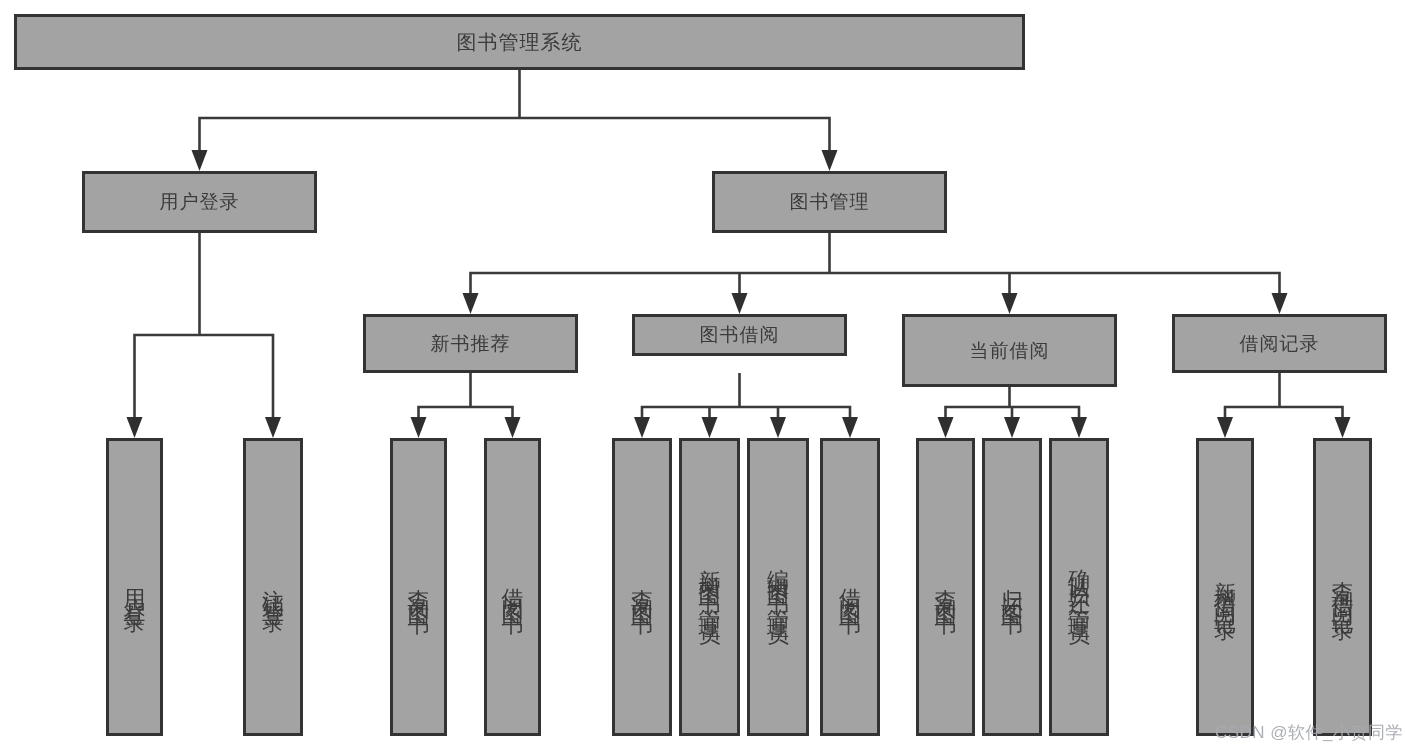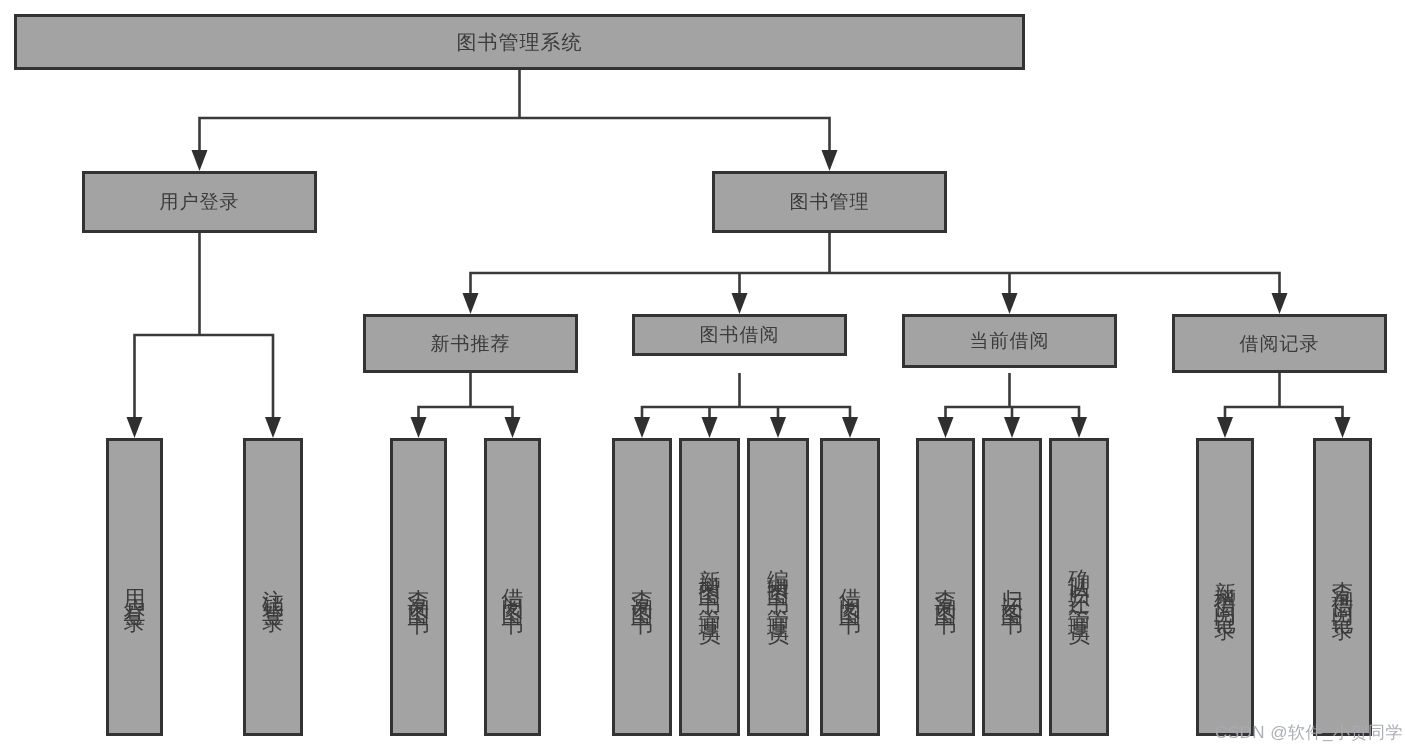--- a/index.html
+++ b/index.html
@@ -115,21 +115,21 @@
   <div class="node" style="left:712px; top:171px; width:235px; height:62px;">
     <span class="hlabel">图书管理</span>
   </div>
 
   <div class="node" style="left:363px; top:314px; width:215px; height:59px;">
     <span class="hlabel">新书推荐</span>
   </div>
   <div class="node" style="left:632px; top:314px; width:215px; height:42px;">
     <span class="hlabel">图书借阅</span>
   </div>
-  <div class="node" style="left:902px; top:314px; width:215px; height:54px;">
+  <div class="node" style="left:902px; top:314px; width:215px; height:73px;">
     <span class="hlabel">当前借阅</span>
   </div>
   <div class="node" style="left:1172px; top:314px; width:215px; height:59px;">
     <span class="hlabel">借阅记录</span>
   </div>
 
   <div class="node vnode" style="left:106px; top:438px; width:57px; height:298px;">
     <span class="vlabel">用户登录</span>
   </div>
   <div class="node vnode" style="left:243px; top:438px; width:60px; height:298px;">

